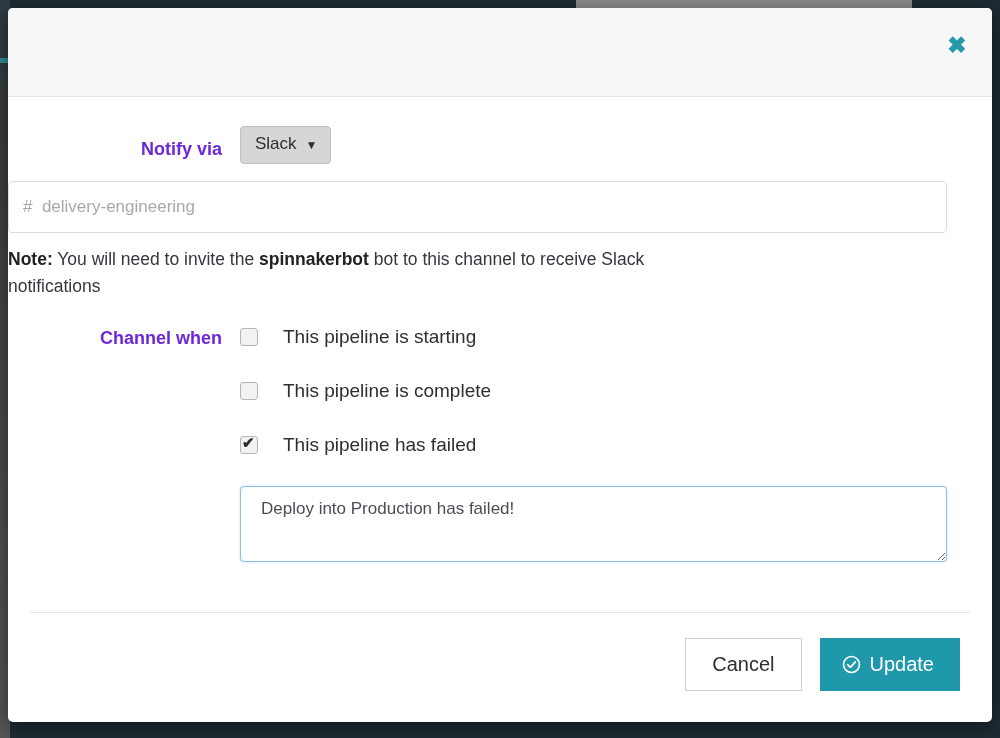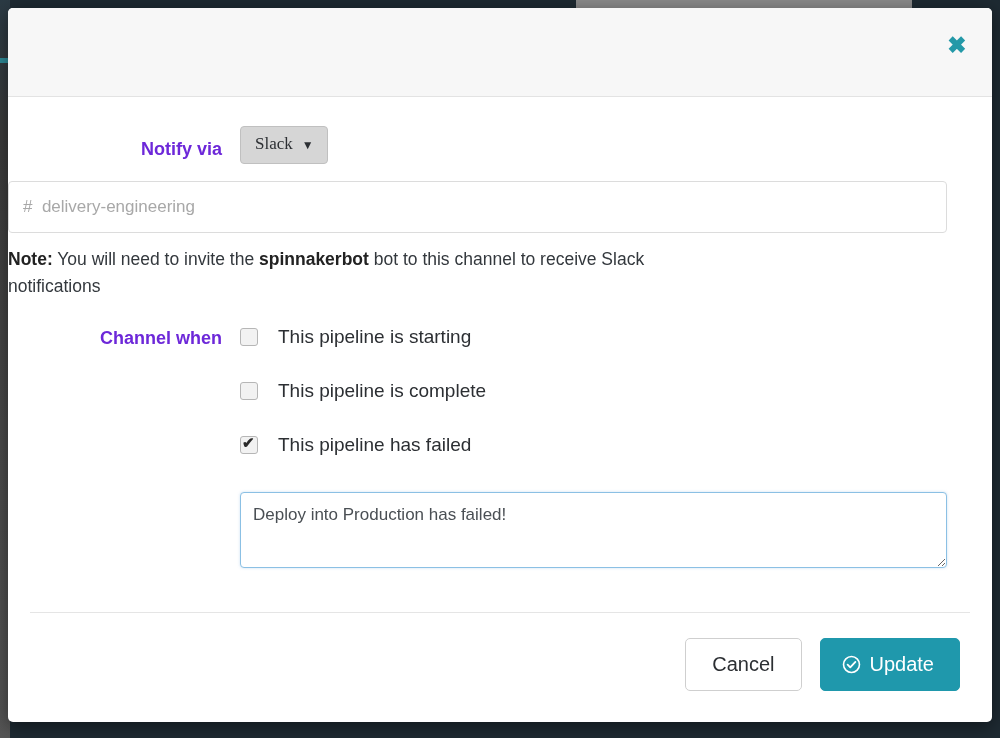--- a/index.html
+++ b/index.html
@@ -134,21 +134,21 @@
   .select-btn {
     display: inline-flex;
     align-items: center;
     gap: 9px;
     background: #d6d6d6;
     border: 1px solid #c0c0c0;
     border-radius: 4px;
     padding: 8px 13px 9px 14px;
     font-size: 17px;
     color: #2c2f33;
-    font-family: Liberation Serif, serif;
+    font-family: Liberation Sans, sans-serif;
     cursor: pointer;
     line-height: 1.1;
   }
   .select-btn .caret {
     font-size: 12px;
     color: #2c2f33;
     transform: translateY(1px);
   }
 
   
@@ -180,21 +180,21 @@
   }
   .note b { font-weight: bold; color: #222; }
 
   
   #row-notify-when { padding-top: 26px; }
   #row-notify-when .form-label { padding-top: 2px; }
 
   .check-row {
     display: flex;
     align-items: center;
-    gap: 20px;
+    gap: 25px;
     margin-bottom: 32px;
     cursor: pointer;
   }
   .check-row:last-of-type { margin-bottom: 8px; }
 
   .checkbox {
     width: 18px;
     height: 18px;
     flex: 0 0 18px;
     border: 1px solid #b6b6b6;
@@ -212,27 +212,27 @@
     line-height: 18px;
     color: #2b2b2b;
     font-weight: bold;
   }
   .check-label {
     font-size: 19px;
     color: #2c2f33;
   }
 
   .message-box {
-    margin-top: 28px;
+    margin-top: 22px;
     width: 100%;
     box-sizing: border-box;
     height: 76px;
     border: 1px solid #8bc0e4;
     border-radius: 4px;
-    padding: 11px 12px;
+    padding: 11px 20px;
     font-size: 17px;
     color: #4a4f54;
     font-family: "Liberation Sans", sans-serif;
     resize: vertical;
     outline: none;
     background: #fff;
     line-height: 1.35;
     box-shadow: 0 0 3px rgba(110,170,220,.35);
   }
 
@@ -254,21 +254,21 @@
     position: absolute;
     right: 32px;
     top: 26px;
     display: flex;
     gap: 18px;
     align-items: center;
   }
   .btn {
     font-family: "Liberation Sans", sans-serif;
     font-size: 20px;
-    border-radius: 5px;
+    border-radius: 0;
     cursor: pointer;
     line-height: 1;
   }
   .btn-cancel {
     background: #fff;
     border: 1px solid #cfcfcf;
     color: #2c2f33;
     padding: 15px 26px 16px;
   }
   .btn-update {

